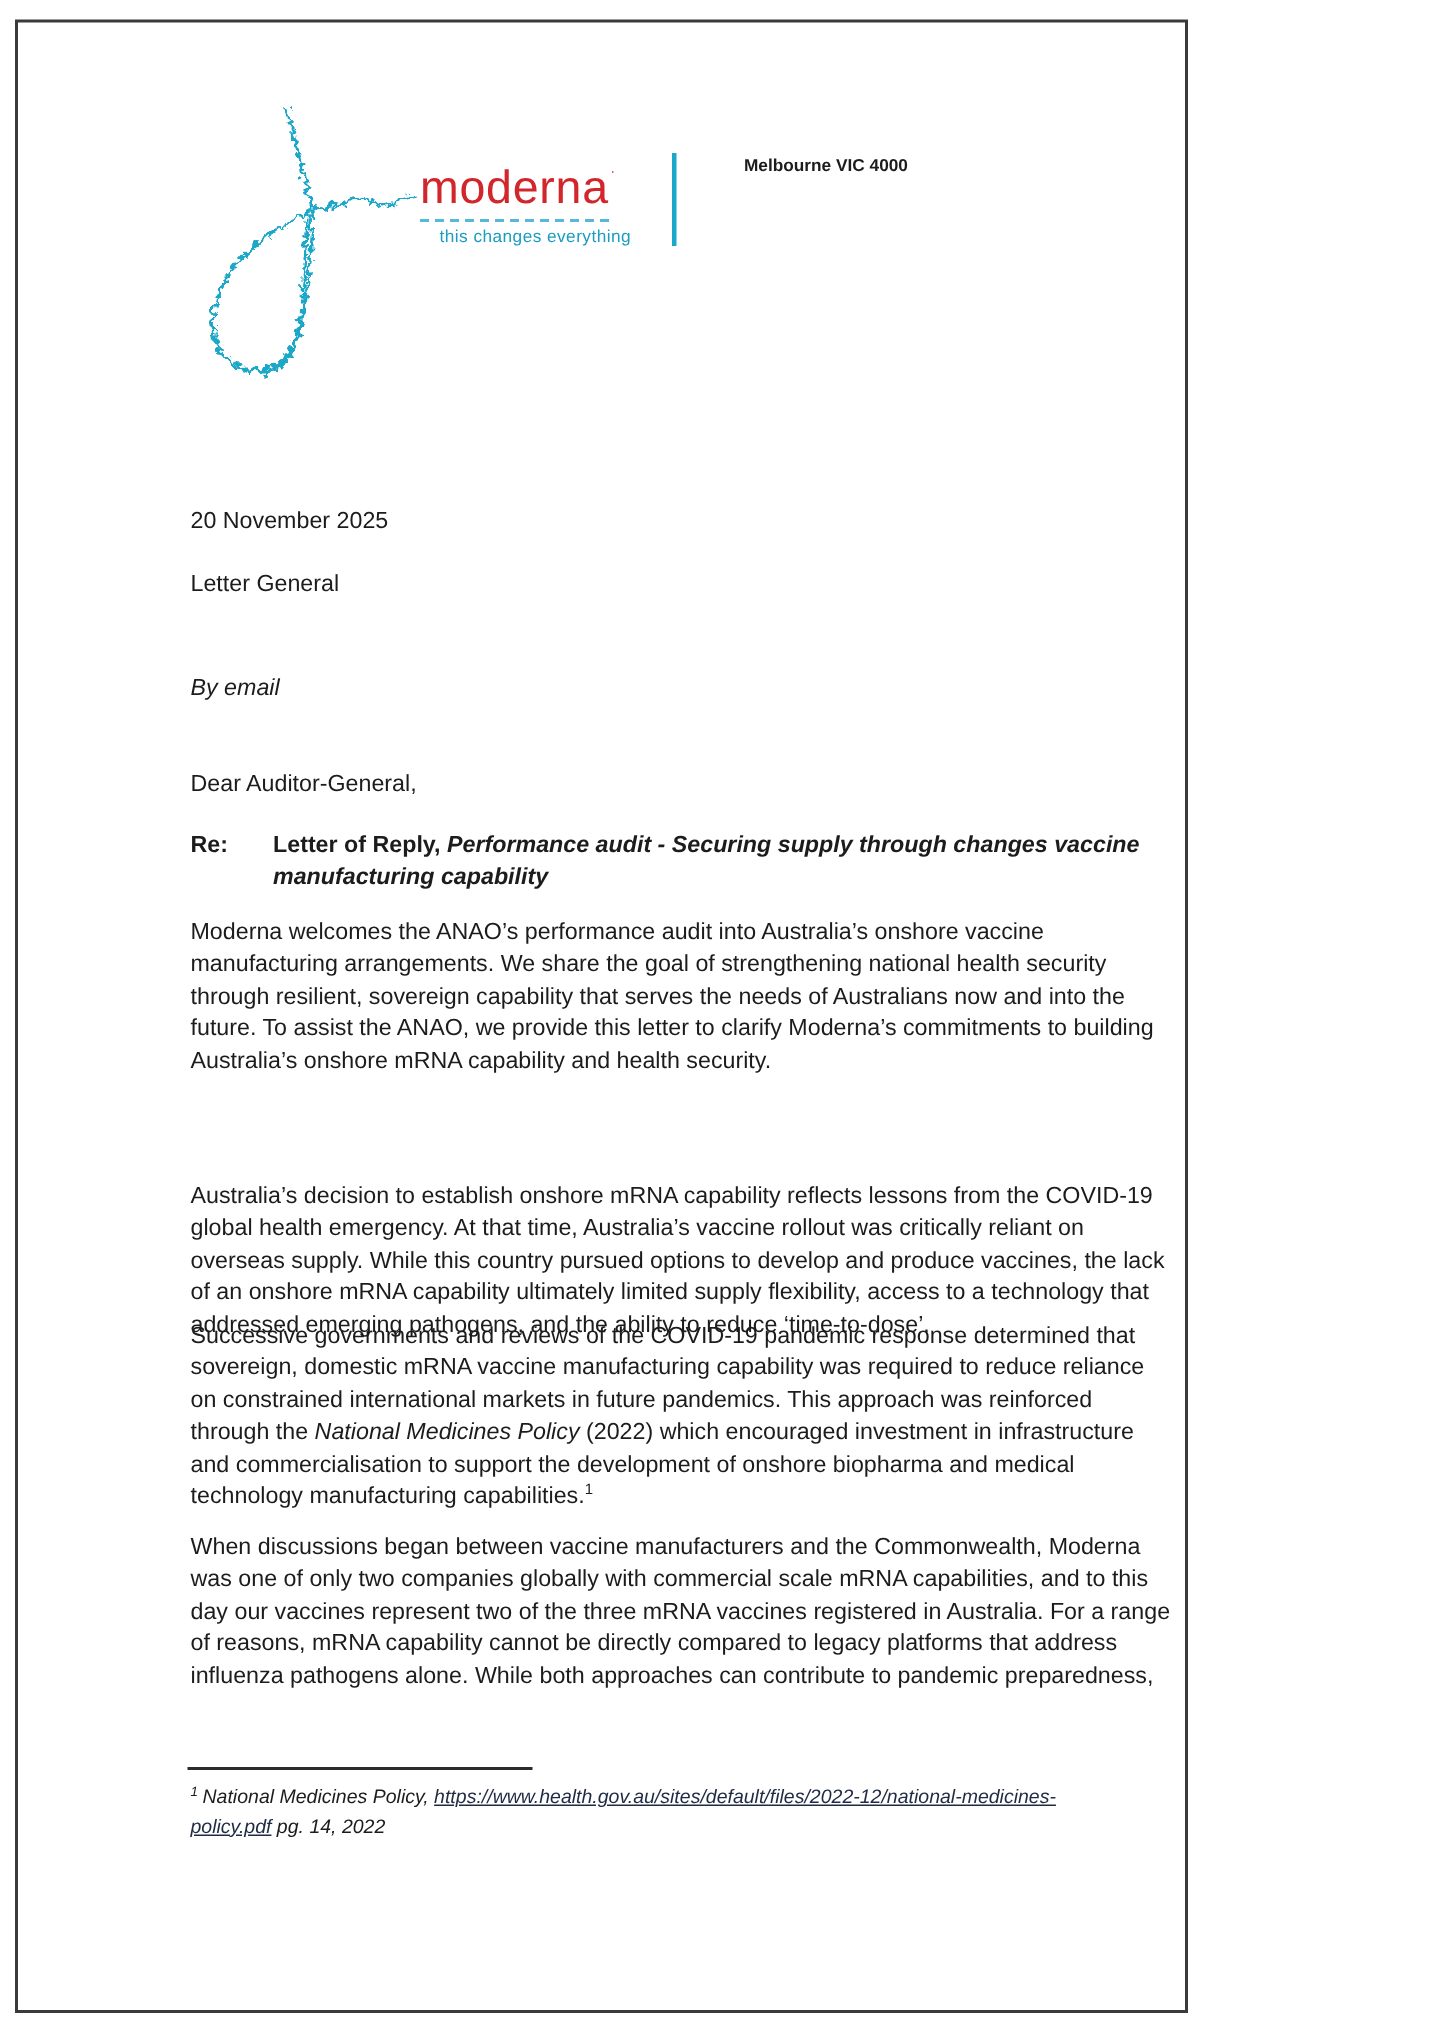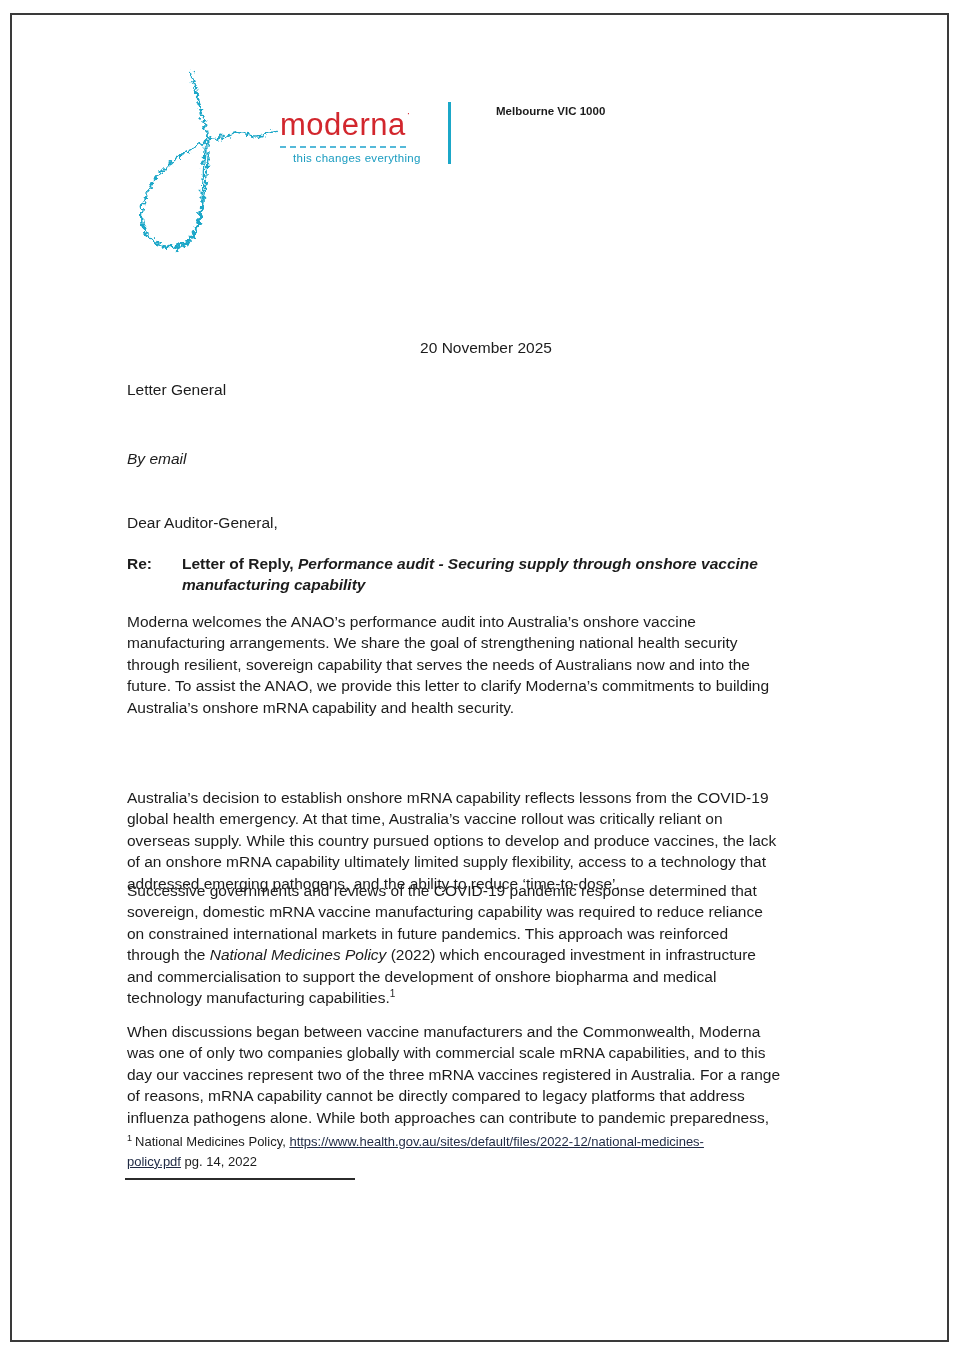--- a/index.html
+++ b/index.html
@@ -3,55 +3,55 @@
 <meta charset="utf-8">
 <style>
   html,body{margin:0;padding:0;background:#ffffff;}
   body{
     width:961px;height:1358px;position:relative;
     font-family:"Liberation Sans", sans-serif;
     color:#1c1c1c;
     -webkit-font-smoothing:antialiased;
   }
   .page{
-    position:absolute;left:10px;top:13px;width:939px;height:1329px;
+    position:absolute;left:10px;top:13px;width:782px;height:1329px;
     border:2px solid #3a3a3a;background:#ffffff;box-sizing:border-box;
   }
   
   .logo-squiggle{position:absolute;left:105px;top:45px;width:175px;height:205px;}
   .brand-block{position:absolute;left:268px;top:94px;width:140px;}
   .brand-word{
     color:#d2262d;font-size:31px;line-height:1;font-weight:500;
     letter-spacing:0.5px;white-space:nowrap;
   }
   .brand-word .tm{font-size:10px;vertical-align:18px;margin-left:1px;color:#d2262d;}
   .brand-dashes{margin-top:6px;width:126px;border-top:2px dashed #55b9d9;height:0;}
   .brand-tagline{margin-top:4px;color:#1a9cc0;font-size:11.5px;letter-spacing:0.3px;white-space:nowrap;padding-left:13px;}
   .header-vline{position:absolute;left:436px;top:87px;width:2.5px;height:62px;background:#1ba7c8;}
   .header-address{position:absolute;left:484px;top:90px;font-size:11.5px;font-weight:700;white-space:nowrap;}
   
   .block{position:absolute;left:115px;width:718px;font-size:15.5px;line-height:21.4px;}
-  .date-line{top:322px;text-align:center;}
+  .date-line{top:322px;text-align:left;}
   .recipient{top:364px;}
   .by-email{top:433px;font-style:italic;}
   .salutation{top:497px;}
   .subject{top:538px;display:flex;font-weight:700;}
   .subject .re-label{width:55px;flex:0 0 55px;}
   .subject .re-text{white-space:pre-line;}
   .subject .re-title{font-style:italic;}
   .para{white-space:pre-line;}
   .p1{top:596px;}
   .p2{top:732px;margin-top:40px;}
   .p3{top:865px;}
   .p4{top:1006px;}
   .p3 .book-title{font-style:italic;}
   sup{font-size:10px;line-height:0;}
   
   .footnote-rule{position:absolute;left:113px;top:1163px;width:230px;border-top:2px solid #2b2b2b;height:0;}
-  .footnote{top:1117px;font-size:13px;line-height:19.5px;}
+  .footnote{top:1173px;font-size:13px;line-height:19.5px;font-style:italic;}
   .footnote sup{font-size:9px;margin-right:3px;}
   .fn-link{color:#1f2a44;text-decoration:underline;cursor:pointer;}
 </style>
 </head>
 <body>
 
 <div class="page">
 
   <svg class="logo-squiggle" viewBox="0 0 175 205" xmlns="http://www.w3.org/2000/svg">
     <defs>
@@ -67,35 +67,35 @@
     </g>
   </svg>
 
   <div class="brand-block">
     <div class="brand-word"><span>moderna</span><span class="tm">·</span></div>
     <div class="brand-dashes"></div>
     <div class="brand-tagline">this changes everything</div>
   </div>
 
   <div class="header-vline"></div>
-  <div class="header-address">Melbourne VIC 1000</div>
+  <div class="header-address">Melbourne VIC 4000</div>
 
   <div class="block date-line">20 November 2025</div>
 
   <div class="block recipient">
     <div>Letter General</div>
   </div>
 
   <div class="block by-email">By email</div>
 
   <div class="block salutation">Dear Auditor-General,</div>
 
   <div class="block subject">
     <span class="re-label">Re:</span>
-    <span class="re-text"><span>Letter of Reply, </span><span class="re-title">Performance audit - Securing supply through onshore vaccine
+    <span class="re-text"><span>Letter of Reply, </span><span class="re-title">Performance audit - Securing supply through changes vaccine
 manufacturing capability</span></span>
   </div>
 
   <div class="block para p1">Moderna welcomes the ANAO’s performance audit into Australia’s onshore vaccine
 manufacturing arrangements. We share the goal of strengthening national health security
 through resilient, sovereign capability that serves the needs of Australians now and into the
 future. To assist the ANAO, we provide this letter to clarify Moderna’s commitments to building
 Australia’s onshore mRNA capability and health security.</div>
   <div class="block para p2">Australia’s decision to establish onshore mRNA capability reflects lessons from the COVID-19
 global health emergency. At that time, Australia’s vaccine rollout was critically reliant on

